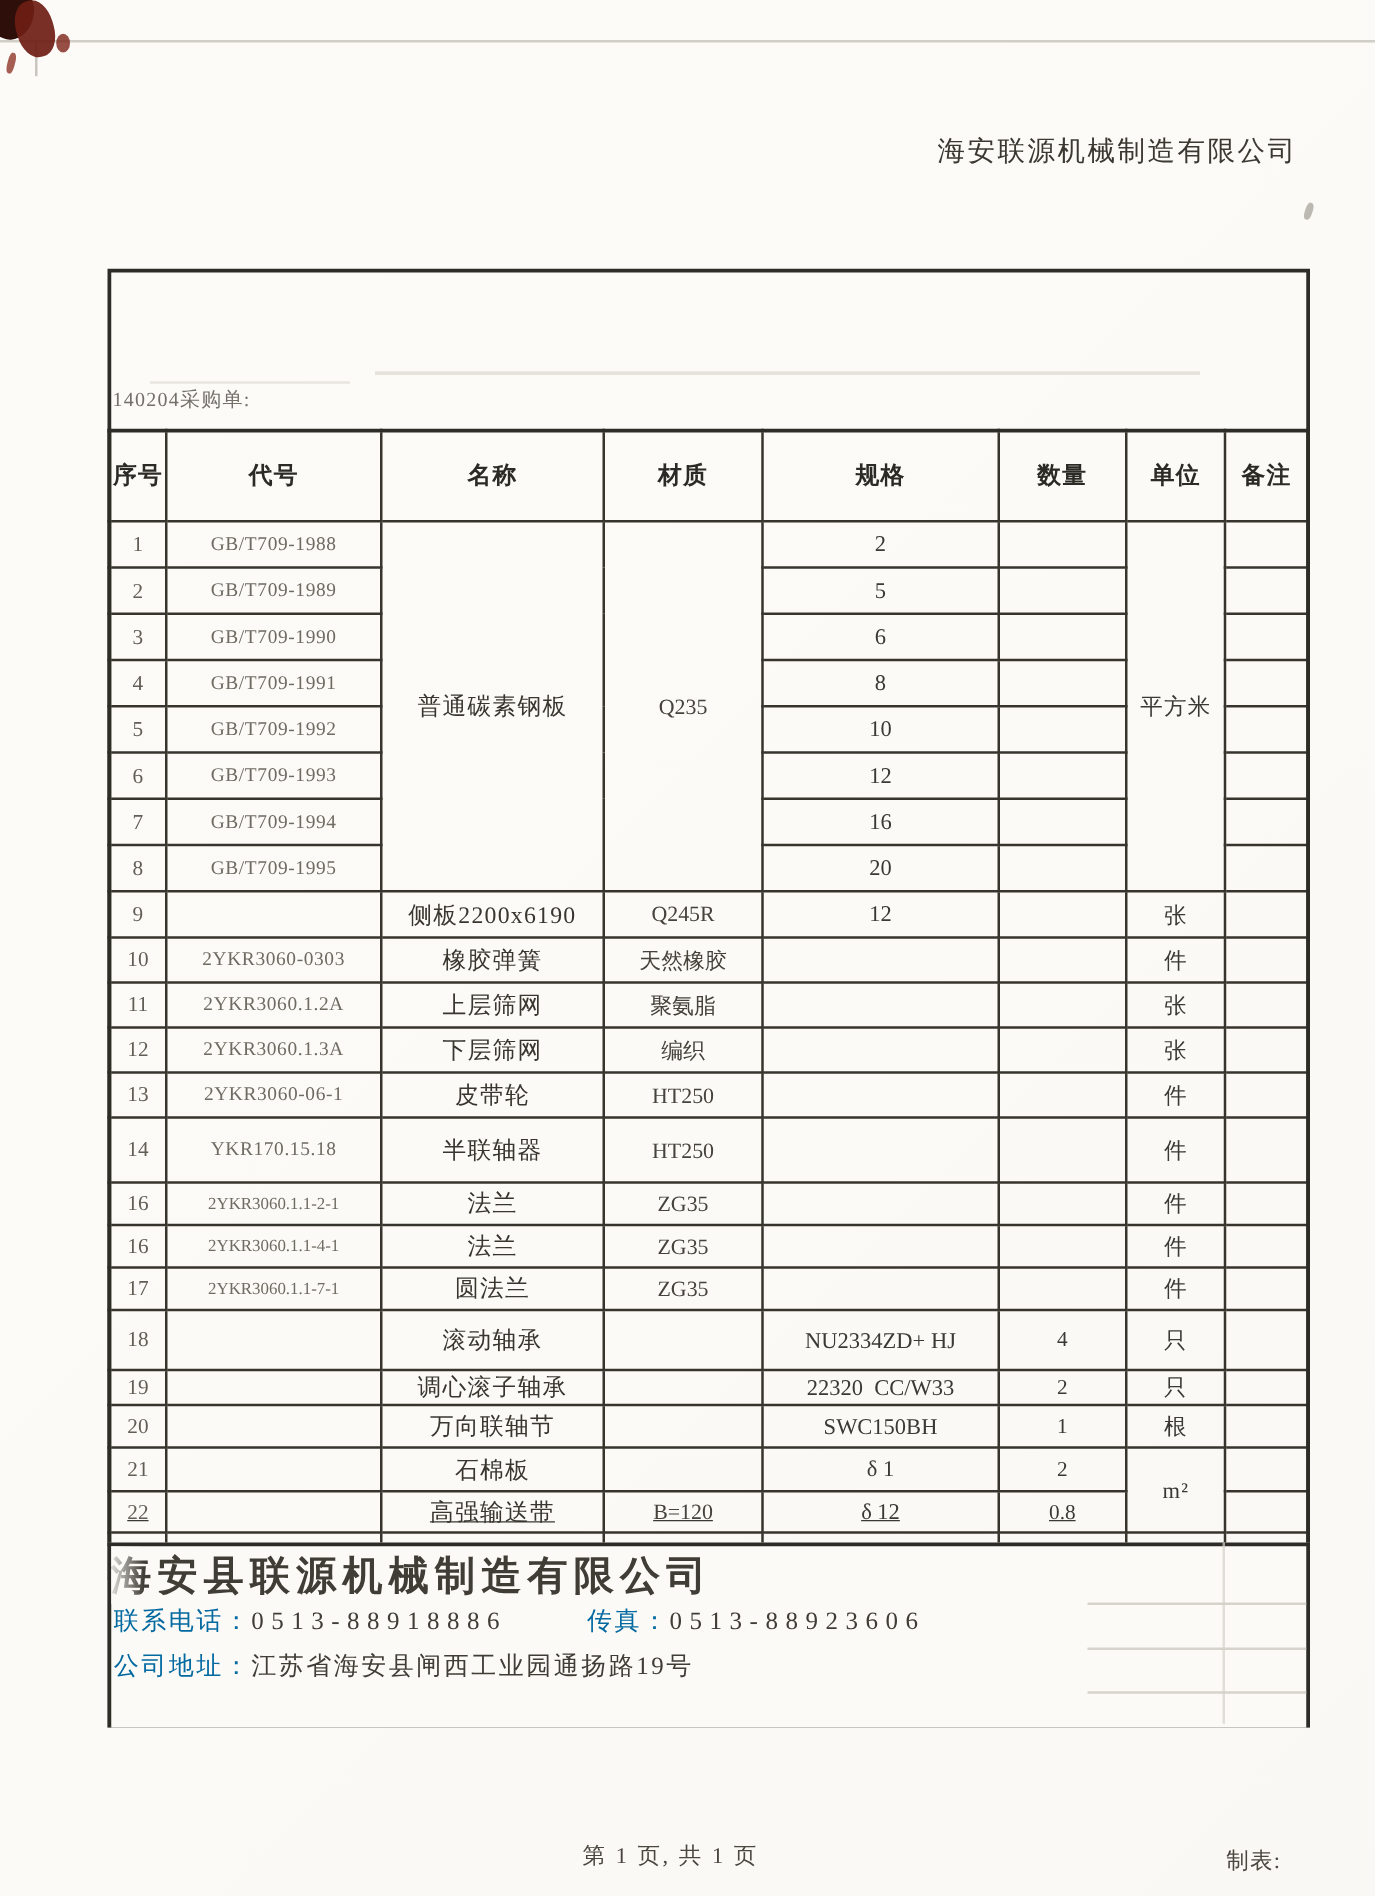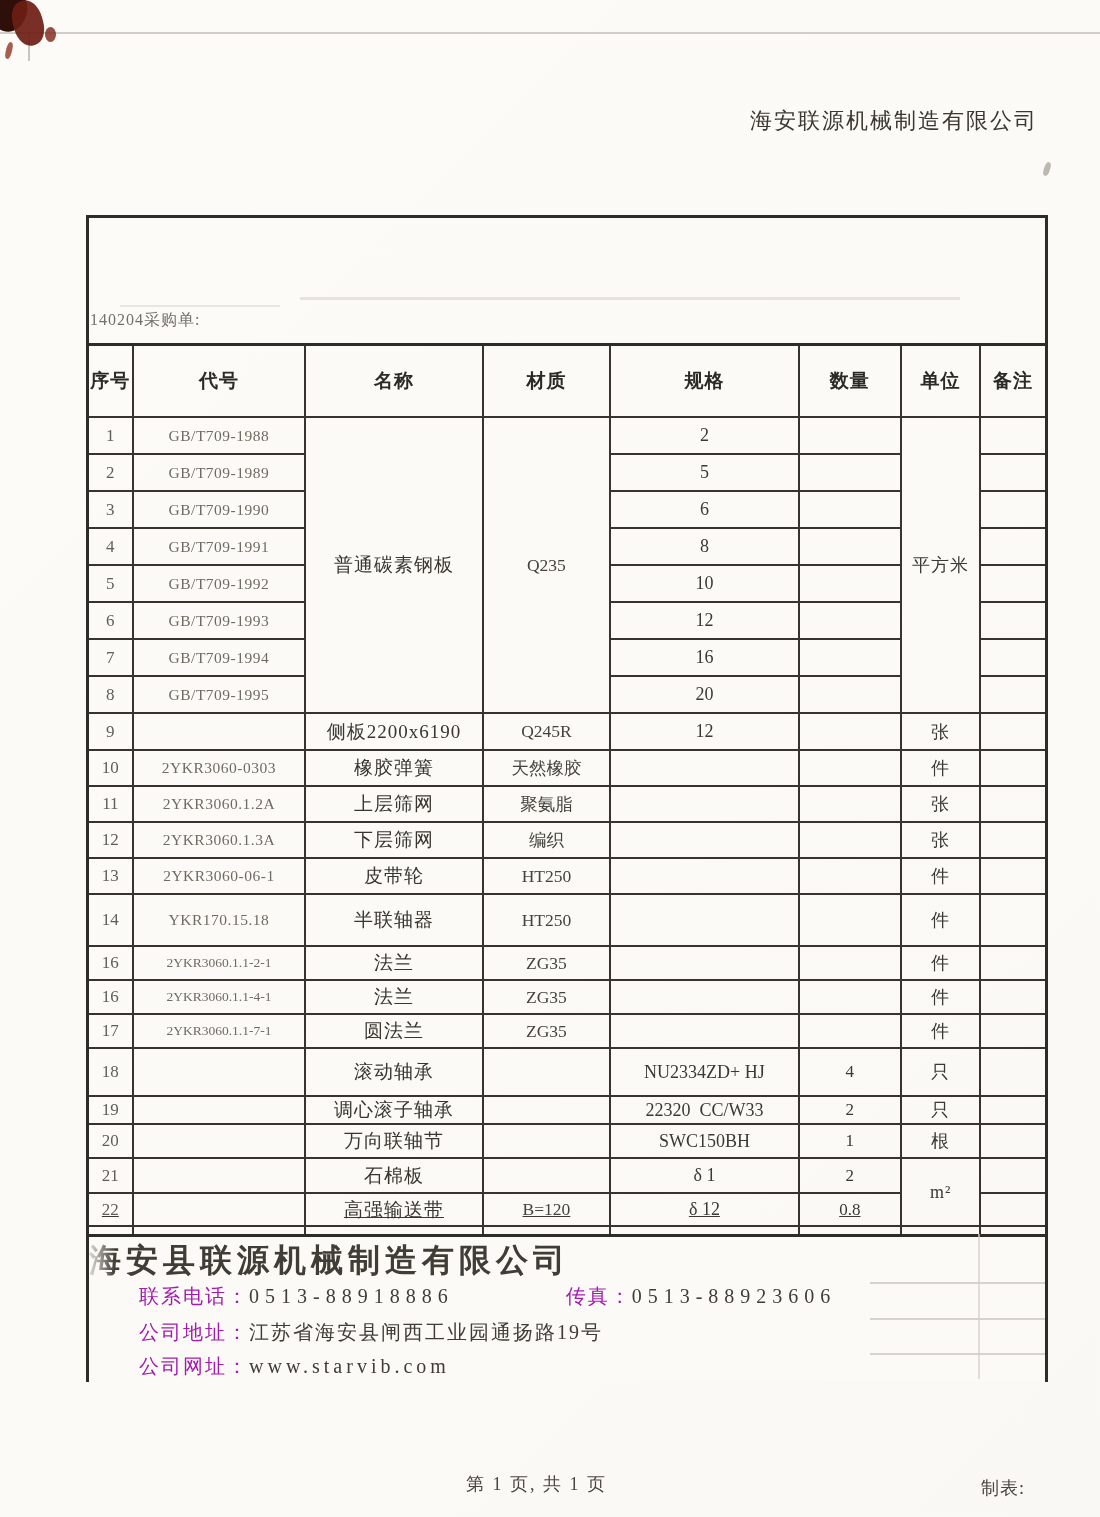--- a/index.html
+++ b/index.html
@@ -36,21 +36,21 @@
   td.col3{font-size:17.5px;color:#45433c;}
   td.col4{font-size:18px;color:#3b3933;}
   td.col5{font-size:17px;color:#3b3933;}
   td.col6{font-size:18px;color:#3b3933;letter-spacing:1px;}
   td.stag{padding-top:11px;}
   
   .footer-block{position:absolute;left:-3px;top:1016px;width:962px;height:148px;background:#fbfaf6;border:3px solid #2e2c26;border-bottom:none;box-sizing:border-box;}
   .f-company{position:absolute;left:0px;top:2px;font-size:32px;letter-spacing:5px;color:#403d36;font-weight:600;white-space:nowrap;}
   .f-fade{position:absolute;left:0;top:0;width:26px;height:46px;background:linear-gradient(90deg,rgba(251,250,246,.85),rgba(251,250,246,0));}
   .f-line{position:absolute;left:2px;font-size:20px;white-space:nowrap;}
-  .f-line .lbl{color:#a21caf;letter-spacing:2px;margin-left:48px;}
+  .f-line .lbl{color:#0369a1;letter-spacing:2px;}
   .f-line .val{color:#403d36;}
   .f-line .num{letter-spacing:6px;}
   .f-line .gap{display:inline-block;width:64px;}
   .f-l1{top:46px;} .f-l2{top:82px;} .f-l3{top:116px;}
   .ghost-h{position:absolute;left:781px;width:175px;height:2px;background:#ccc9c1;opacity:.8;}
   .ghost-v{position:absolute;left:889px;top:1016px;width:2px;height:145px;background:#d4d1c9;opacity:.7;}
   
   .page-info{position:absolute;left:466px;top:1472px;font-size:18px;letter-spacing:2px;color:#4a4740;}
   .prepared{position:absolute;left:981px;top:1476px;font-size:18px;letter-spacing:1px;color:#4a4740;}
 </style>
@@ -311,23 +311,20 @@
 
     <div class="footer-block">
       <div class="f-company">海安县联源机械制造有限公司</div>
       <div class="f-fade"></div>
       <div class="f-line f-l1">
         <span class="lbl">联系电话：</span><span class="val num">0513-88918886</span><span class="gap"></span><span class="lbl">传真：</span><span class="val num">0513-88923606</span>
       </div>
       <div class="f-line f-l2">
         <span class="lbl">公司地址：</span><span class="val" style="letter-spacing:2px">江苏省海安县闸西工业园通扬路19号</span>
       </div>
-      <div class="f-line f-l3">
-        <span class="lbl">公司网址：</span><span class="val" style="letter-spacing:4px">www.starvib.com</span>
-      </div>
     </div>
     <div class="ghost-h" style="top:1064px"></div>
     <div class="ghost-h" style="top:1100px"></div>
     <div class="ghost-h" style="top:1135px"></div>
     <div class="ghost-v"></div>
   </div>
 
   <div class="page-info">第 1 页, 共 1 页</div>
   <div class="prepared">制表:</div>
 

